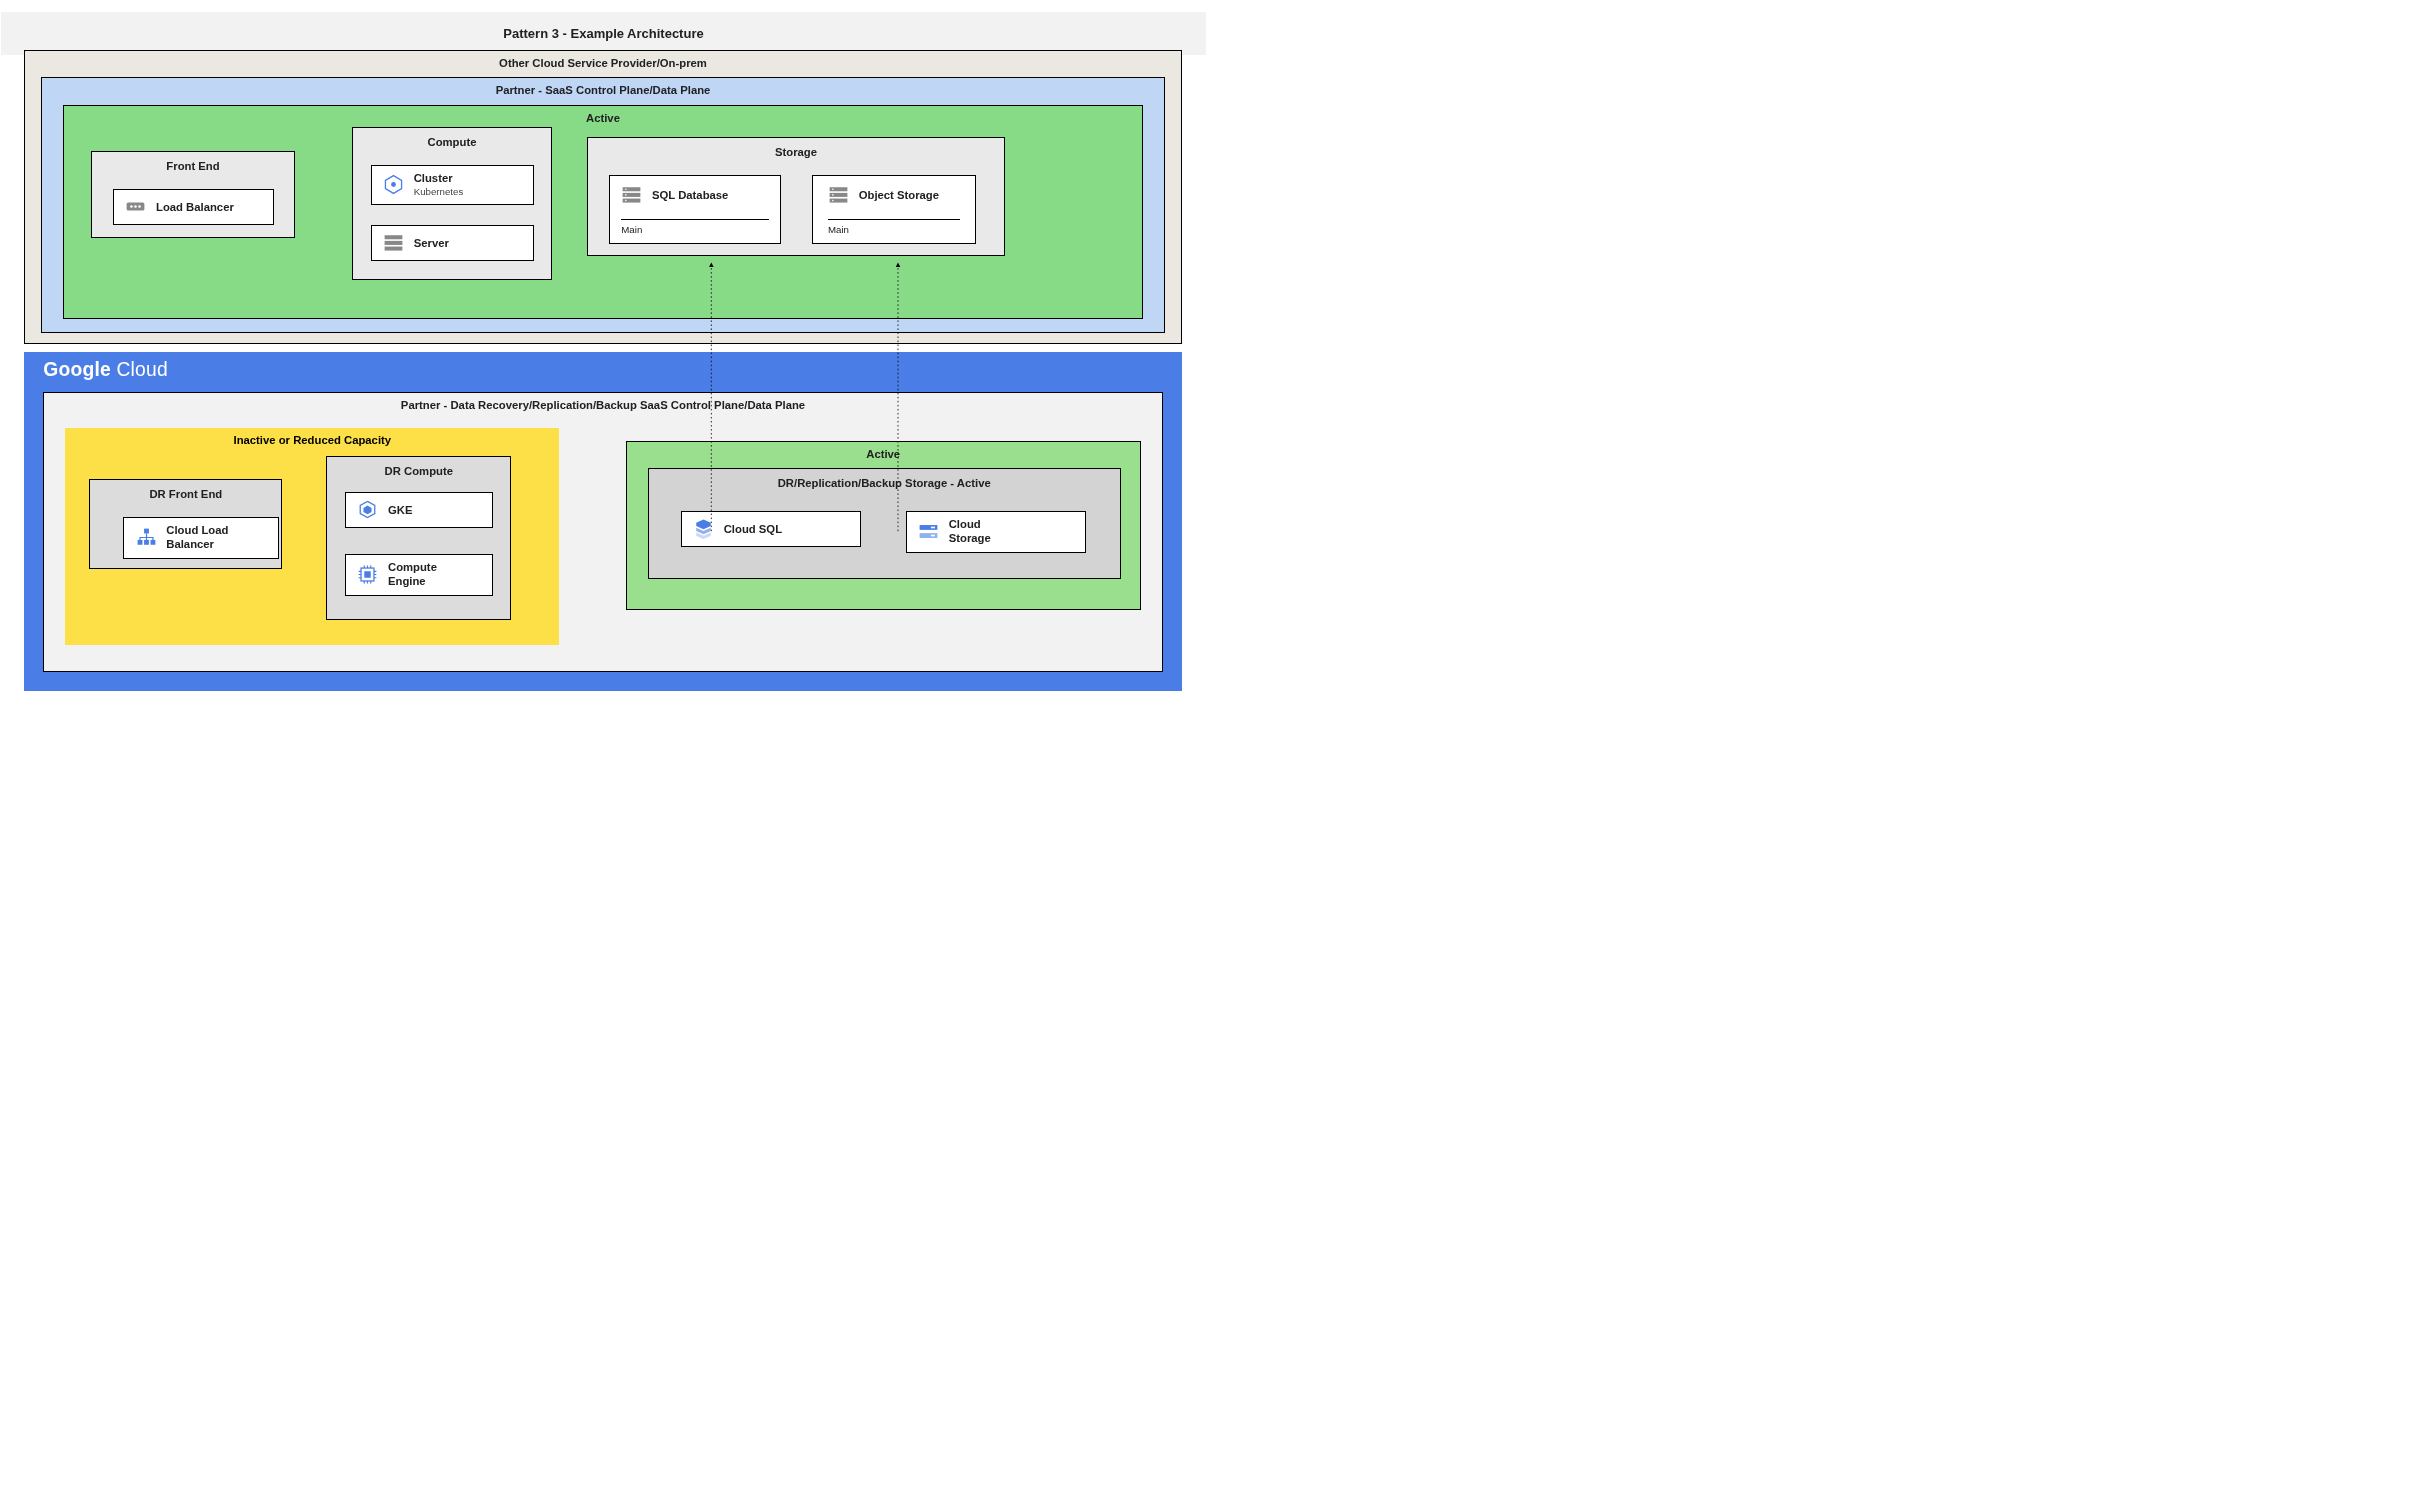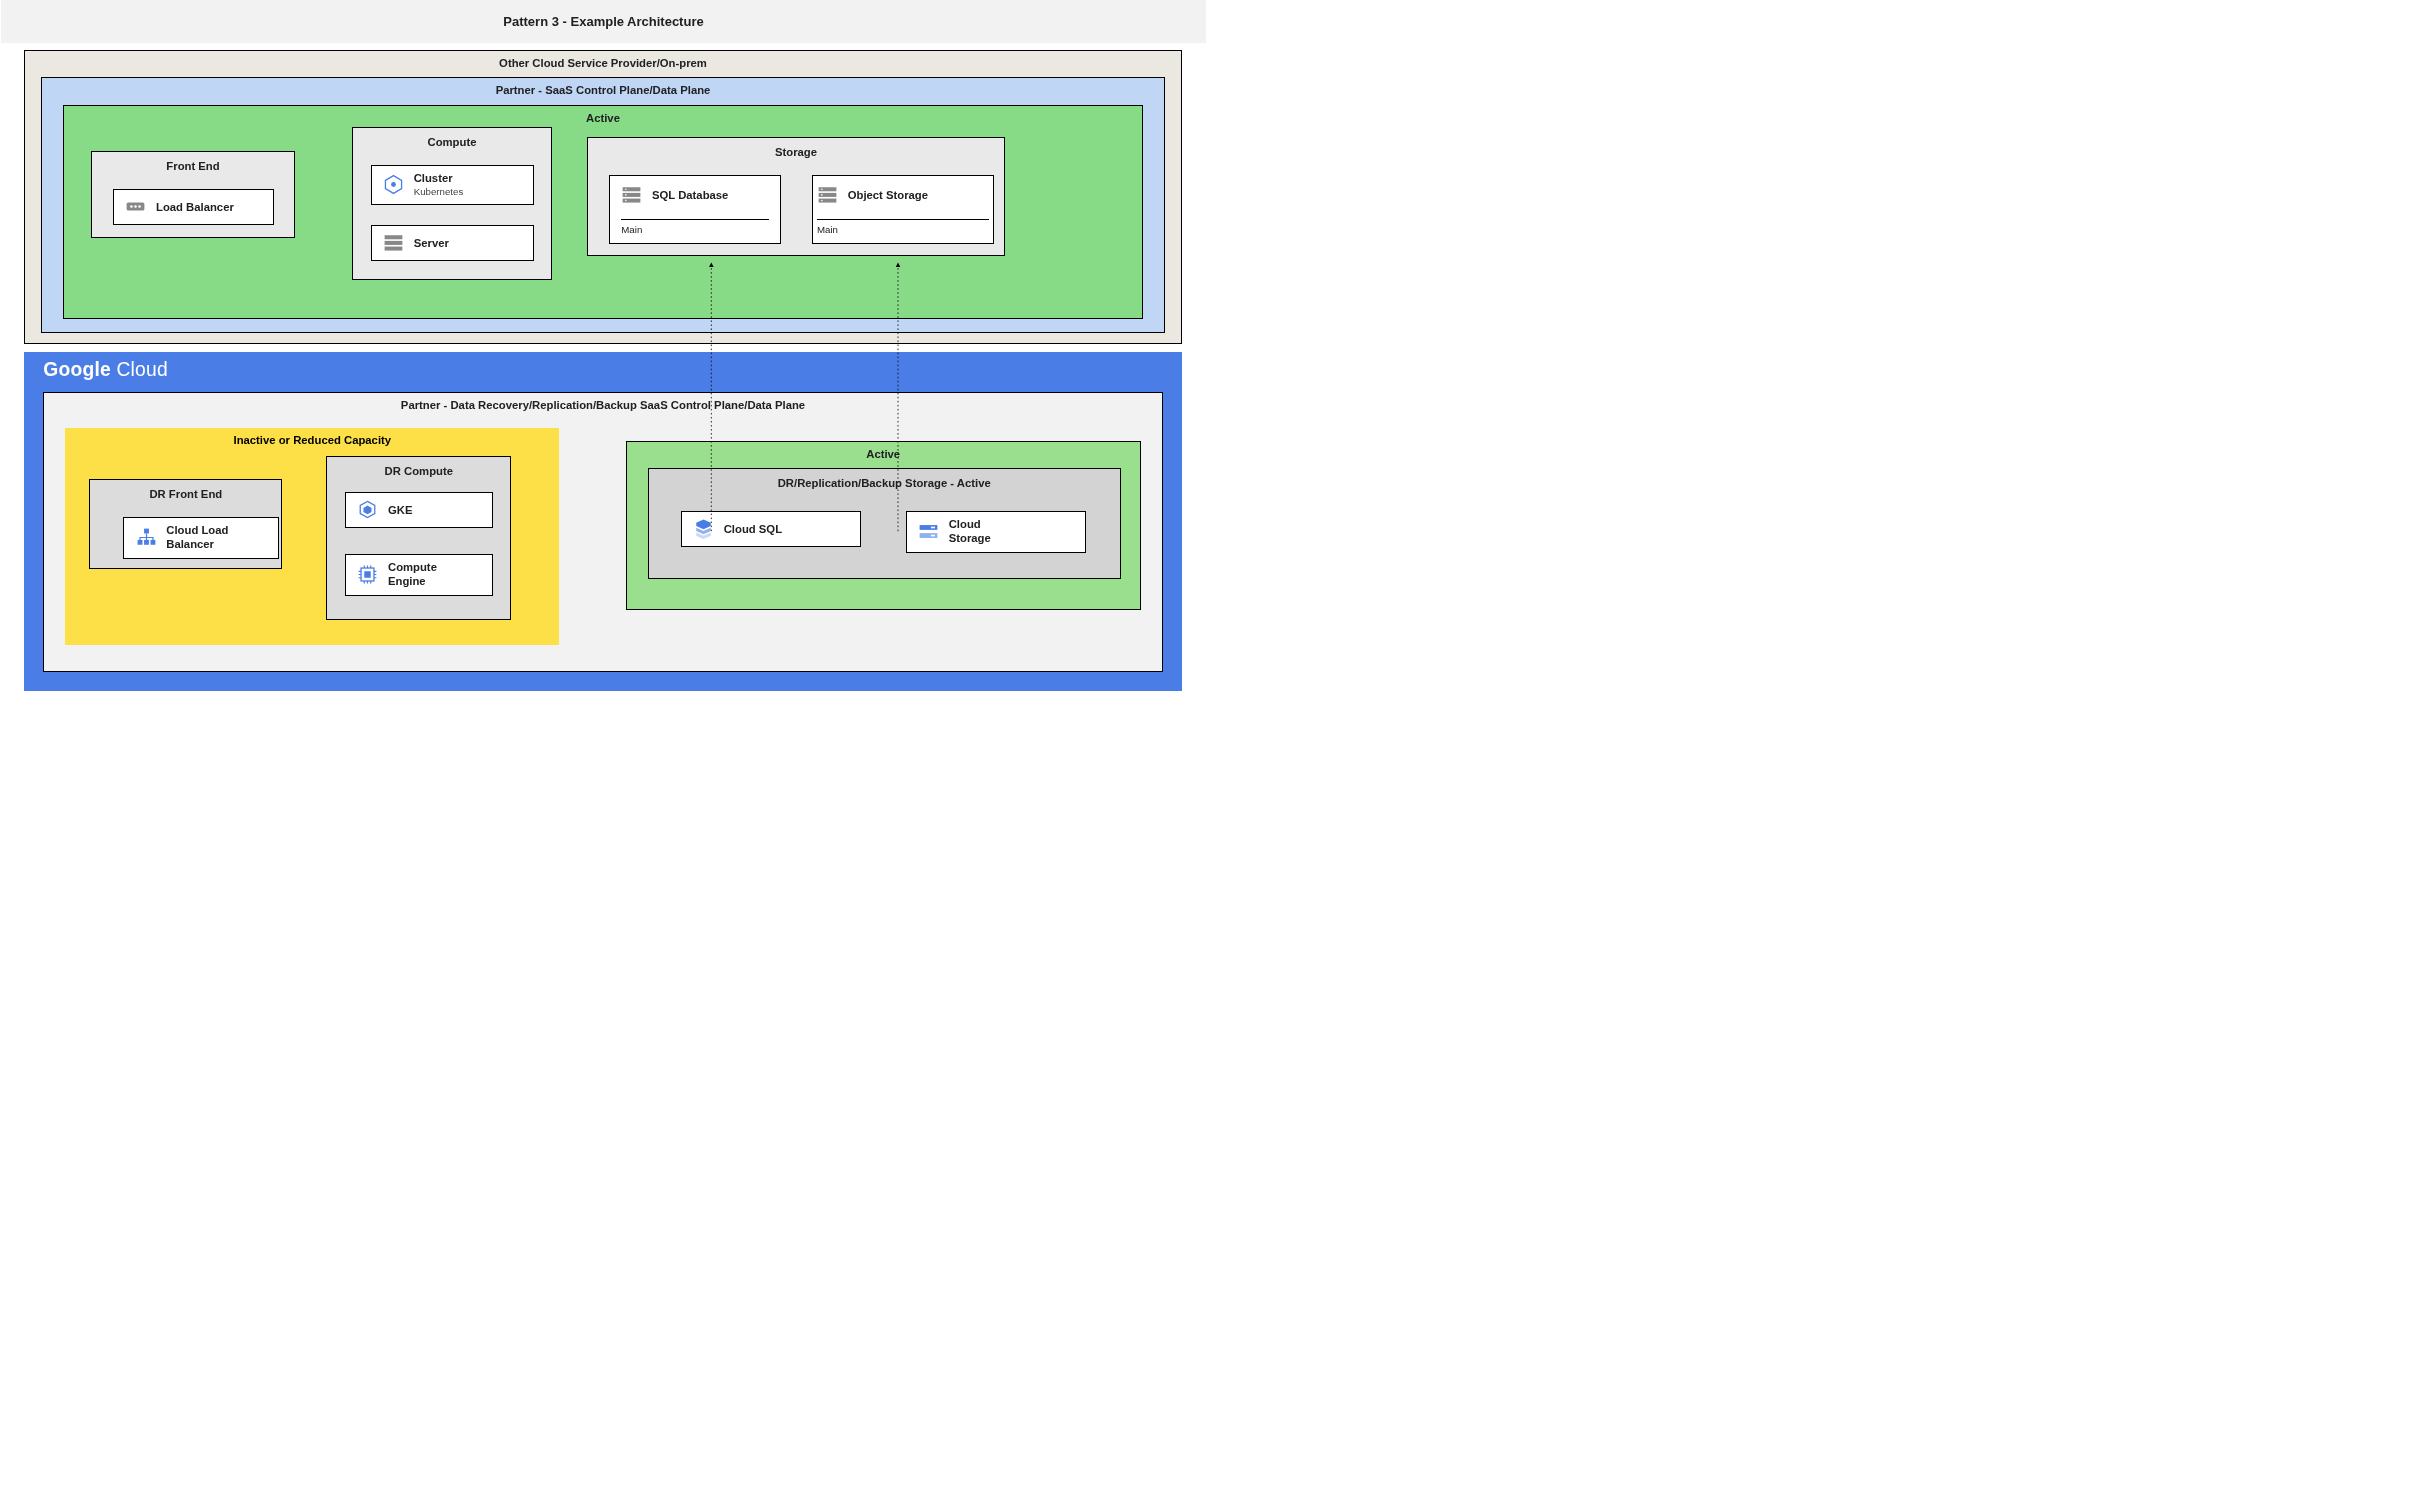--- a/index.html
+++ b/index.html
@@ -1,20 +1,20 @@
 <!DOCTYPE html>
 <html style="font-size:13px"><head>
 <meta charset="utf-8">
 <style>
   * { box-sizing: border-box; margin: 0; padding: 0; }
   body { font-family: "Google Sans", "Helvetica Neue", Arial, sans-serif; background: #fff; color: #202124; }
   .canvas { position: relative; width: 1207px; height: 755px; transform-origin: top left; }
   
 
-  .title-bar { position: absolute; left:0.8px; top:0; right:0.8px; height:43px; background:#f2f2f2; display:flex; align-items:center; justify-content:center; font-weight:600; font-size:13px; }
+  .title-bar { position: absolute; left:0.8px; top:12px; right:0.8px; height:43px; background:#f2f2f2; display:flex; align-items:center; justify-content:center; font-weight:600; font-size:13px; }
 
   .box { position:absolute; border:0.8px solid #000; }
 
   
   .onprem { left:24px; top:50px; width:1158px; height:294px; background:#eae8e1; }
   .onprem .title, .section-title { text-align:center; font-weight:600; font-size:11.3px; padding:6.4px 0; }
 
   .partner-top { left:16px; top:26px; right:16px; bottom:9.7px; background:#c0d6f5; }
   .active-top { left:21px; top:27px; right:21px; bottom:13px; background:#87db87; }
 
@@ -110,21 +110,21 @@
                     <rect x="2" y="18" width="22" height="5" fill="#888"></rect>
                     <circle cx="6" cy="6.5" r="1" fill="#fff"></circle>
                     <circle cx="6" cy="13.5" r="1" fill="#fff"></circle>
                     <circle cx="6" cy="20.5" r="1" fill="#fff"></circle>
                   </svg>
               </span>
               <span class="label">SQL Database</span>
             </div>
             <div class="underline">Main</div>
           </div>
-          <div class="node" style="position:absolute; left:224px; top:37px; width:182px; flex-direction:column; align-items:stretch; padding:8px 4px;">
+          <div class="node" style="position:absolute; left:224px; top:37px; width:164px; flex-direction:column; align-items:stretch; padding:8px 15px;">
             <div style="display:flex;align-items:center;gap:9.7px;">
               <span class="icon">
                 <svg viewBox="0 0 26 26">
                     <rect x="2" y="4" width="22" height="5" fill="#888"></rect>
                     <rect x="2" y="11" width="22" height="5" fill="#888"></rect>
                     <rect x="2" y="18" width="22" height="5" fill="#888"></rect>
                     <circle cx="6" cy="6.5" r="1" fill="#fff"></circle>
                     <circle cx="6" cy="13.5" r="1" fill="#fff"></circle>
                     <circle cx="6" cy="20.5" r="1" fill="#fff"></circle>
                   </svg>

